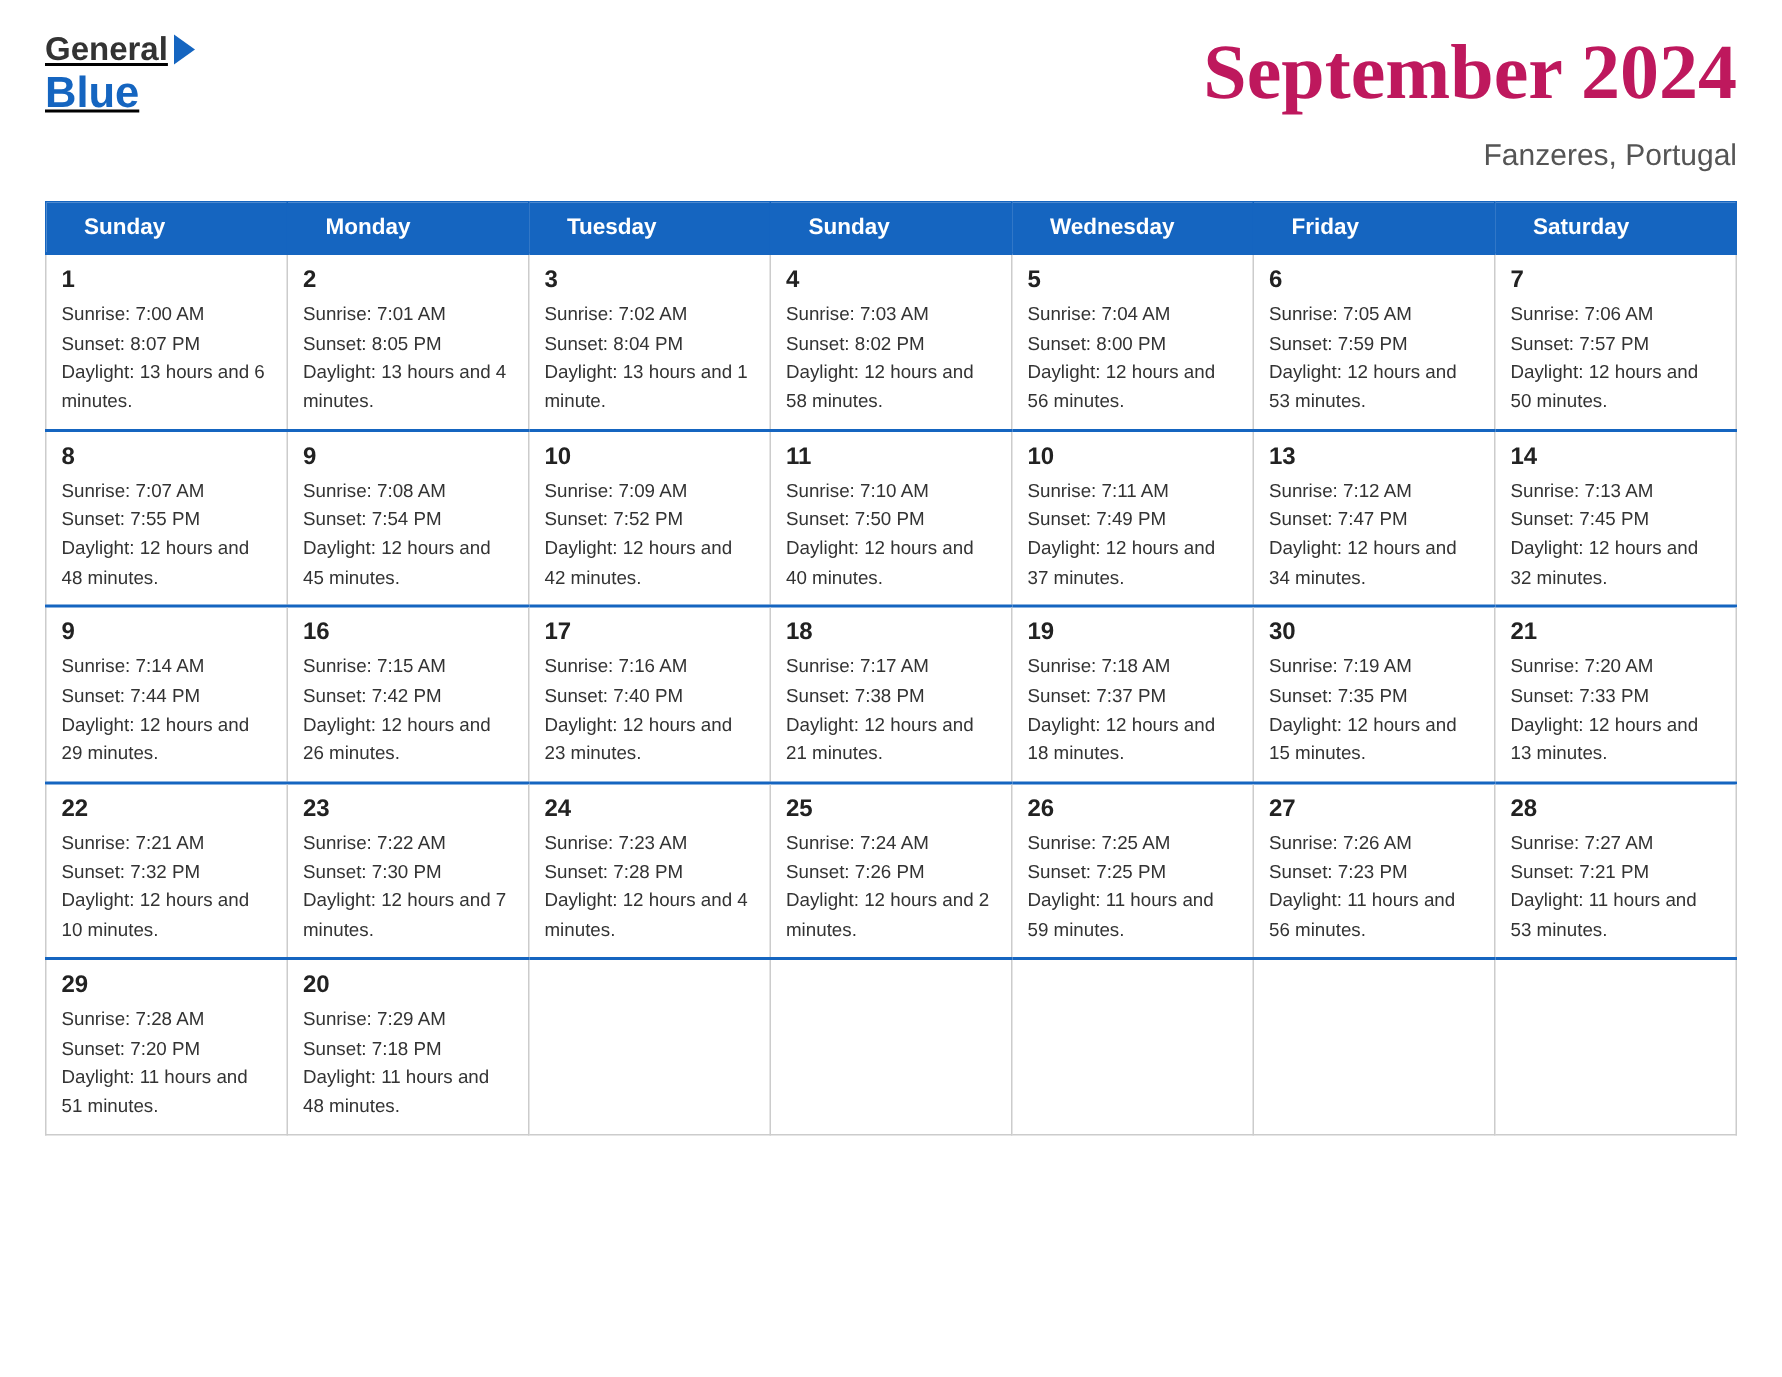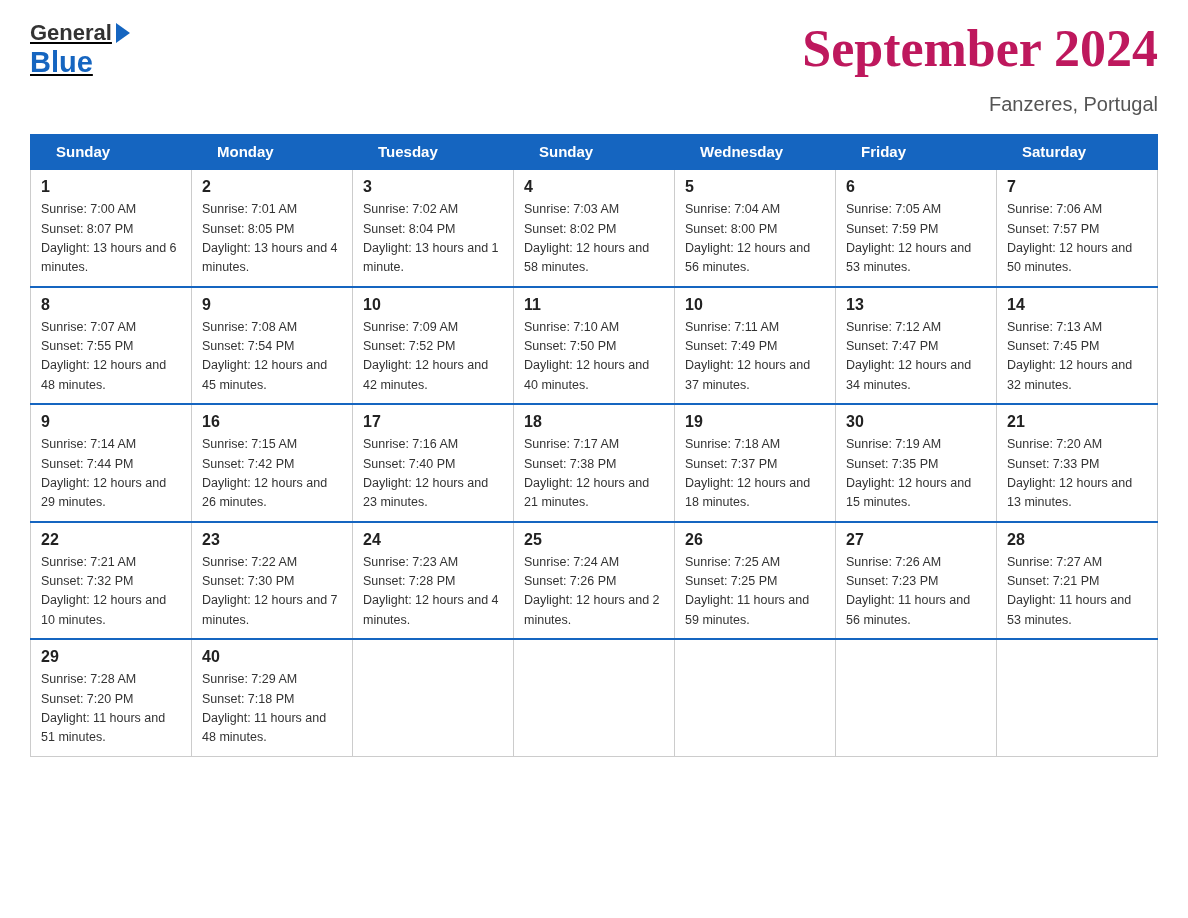--- a/index.html
+++ b/index.html
@@ -197,21 +197,21 @@
         <td><span class="day-number">26</span>
         <span class="day-info">Sunrise: 7:25 AM<br>Sunset: 7:25 PM<br>Daylight: 11 hours and 59 minutes.</span></td>
         <td><span class="day-number">27</span>
         <span class="day-info">Sunrise: 7:26 AM<br>Sunset: 7:23 PM<br>Daylight: 11 hours and 56 minutes.</span></td>
         <td><span class="day-number">28</span>
         <span class="day-info">Sunrise: 7:27 AM<br>Sunset: 7:21 PM<br>Daylight: 11 hours and 53 minutes.</span></td>
       </tr>
       <tr>
         <td><span class="day-number">29</span>
         <span class="day-info">Sunrise: 7:28 AM<br>Sunset: 7:20 PM<br>Daylight: 11 hours and 51 minutes.</span></td>
-        <td><span class="day-number">40</span>
+        <td><span class="day-number">20</span>
         <span class="day-info">Sunrise: 7:29 AM<br>Sunset: 7:18 PM<br>Daylight: 11 hours and 48 minutes.</span></td>
         <td class="empty-cell"></td>
         <td class="empty-cell"></td>
         <td class="empty-cell"></td>
         <td class="empty-cell"></td>
         <td class="empty-cell"></td>
       </tr>
     </tbody>
 </table>
 

